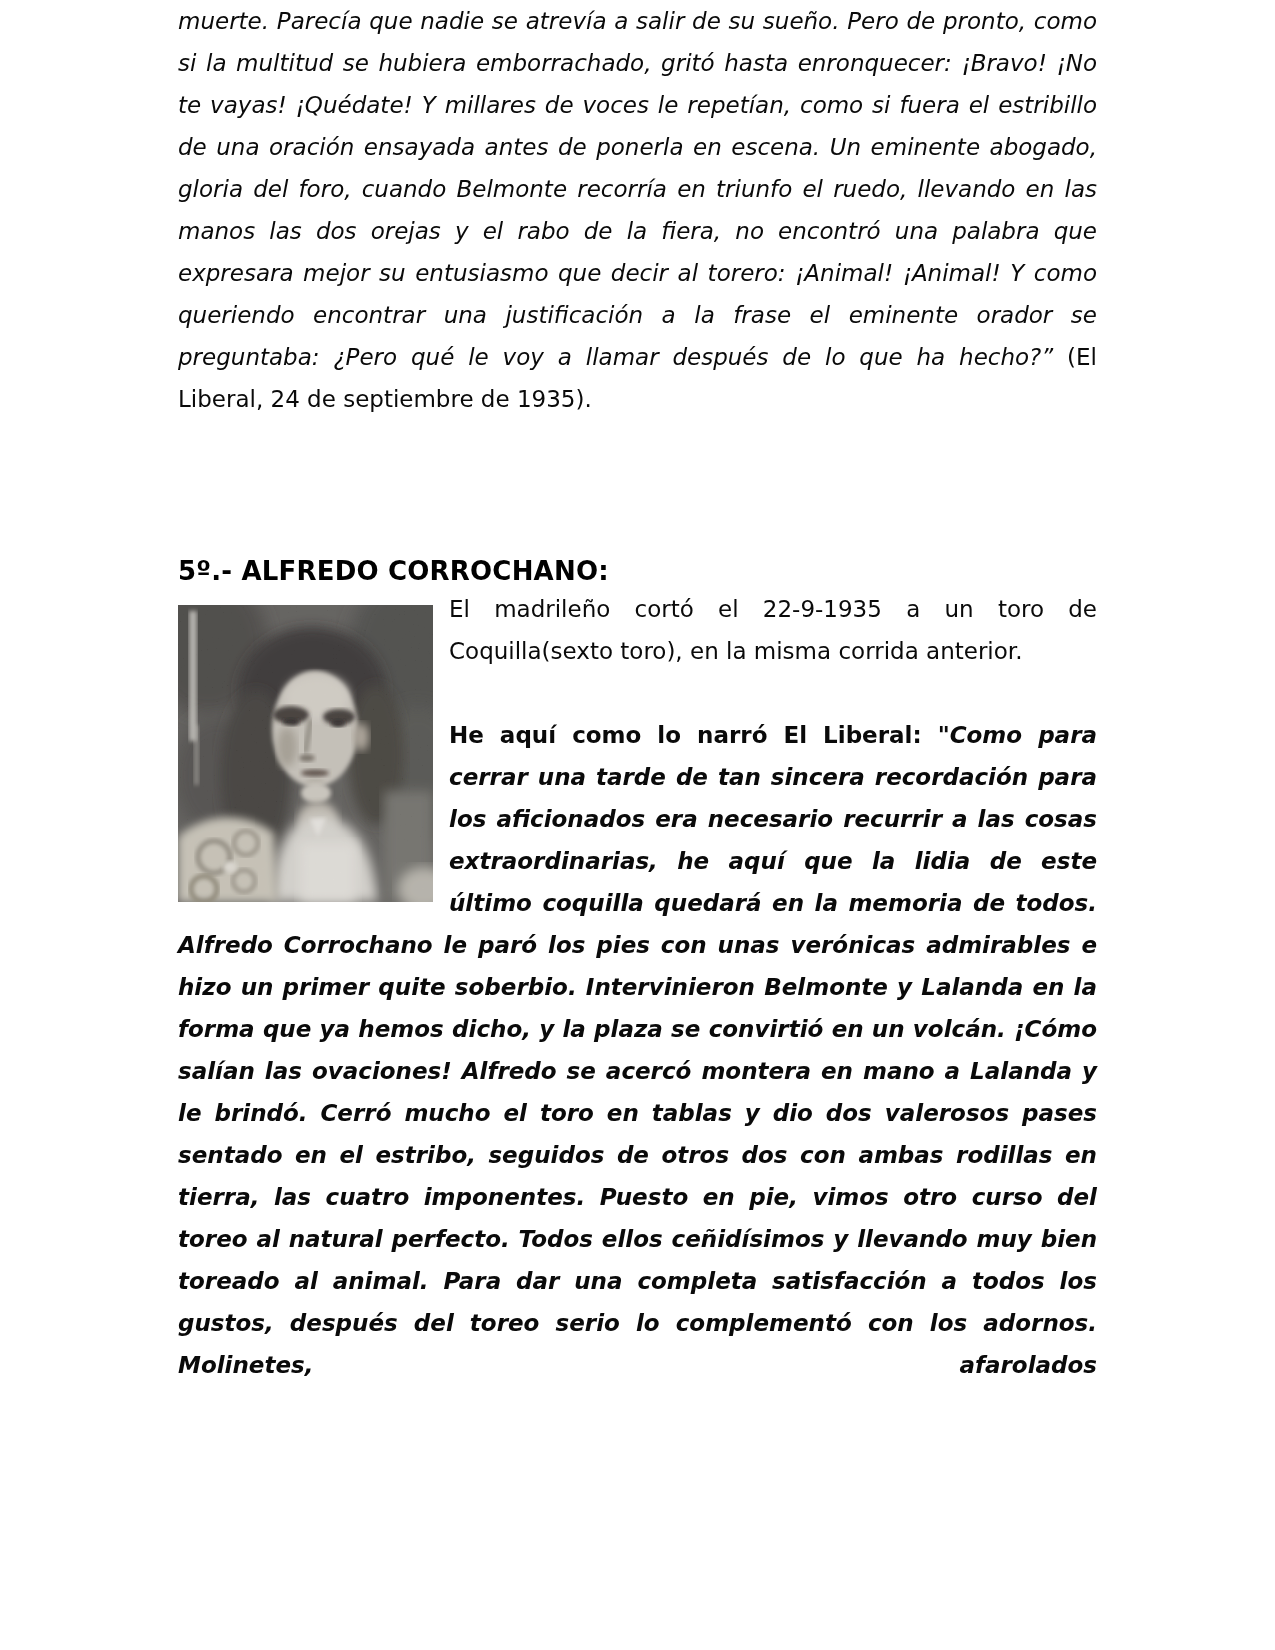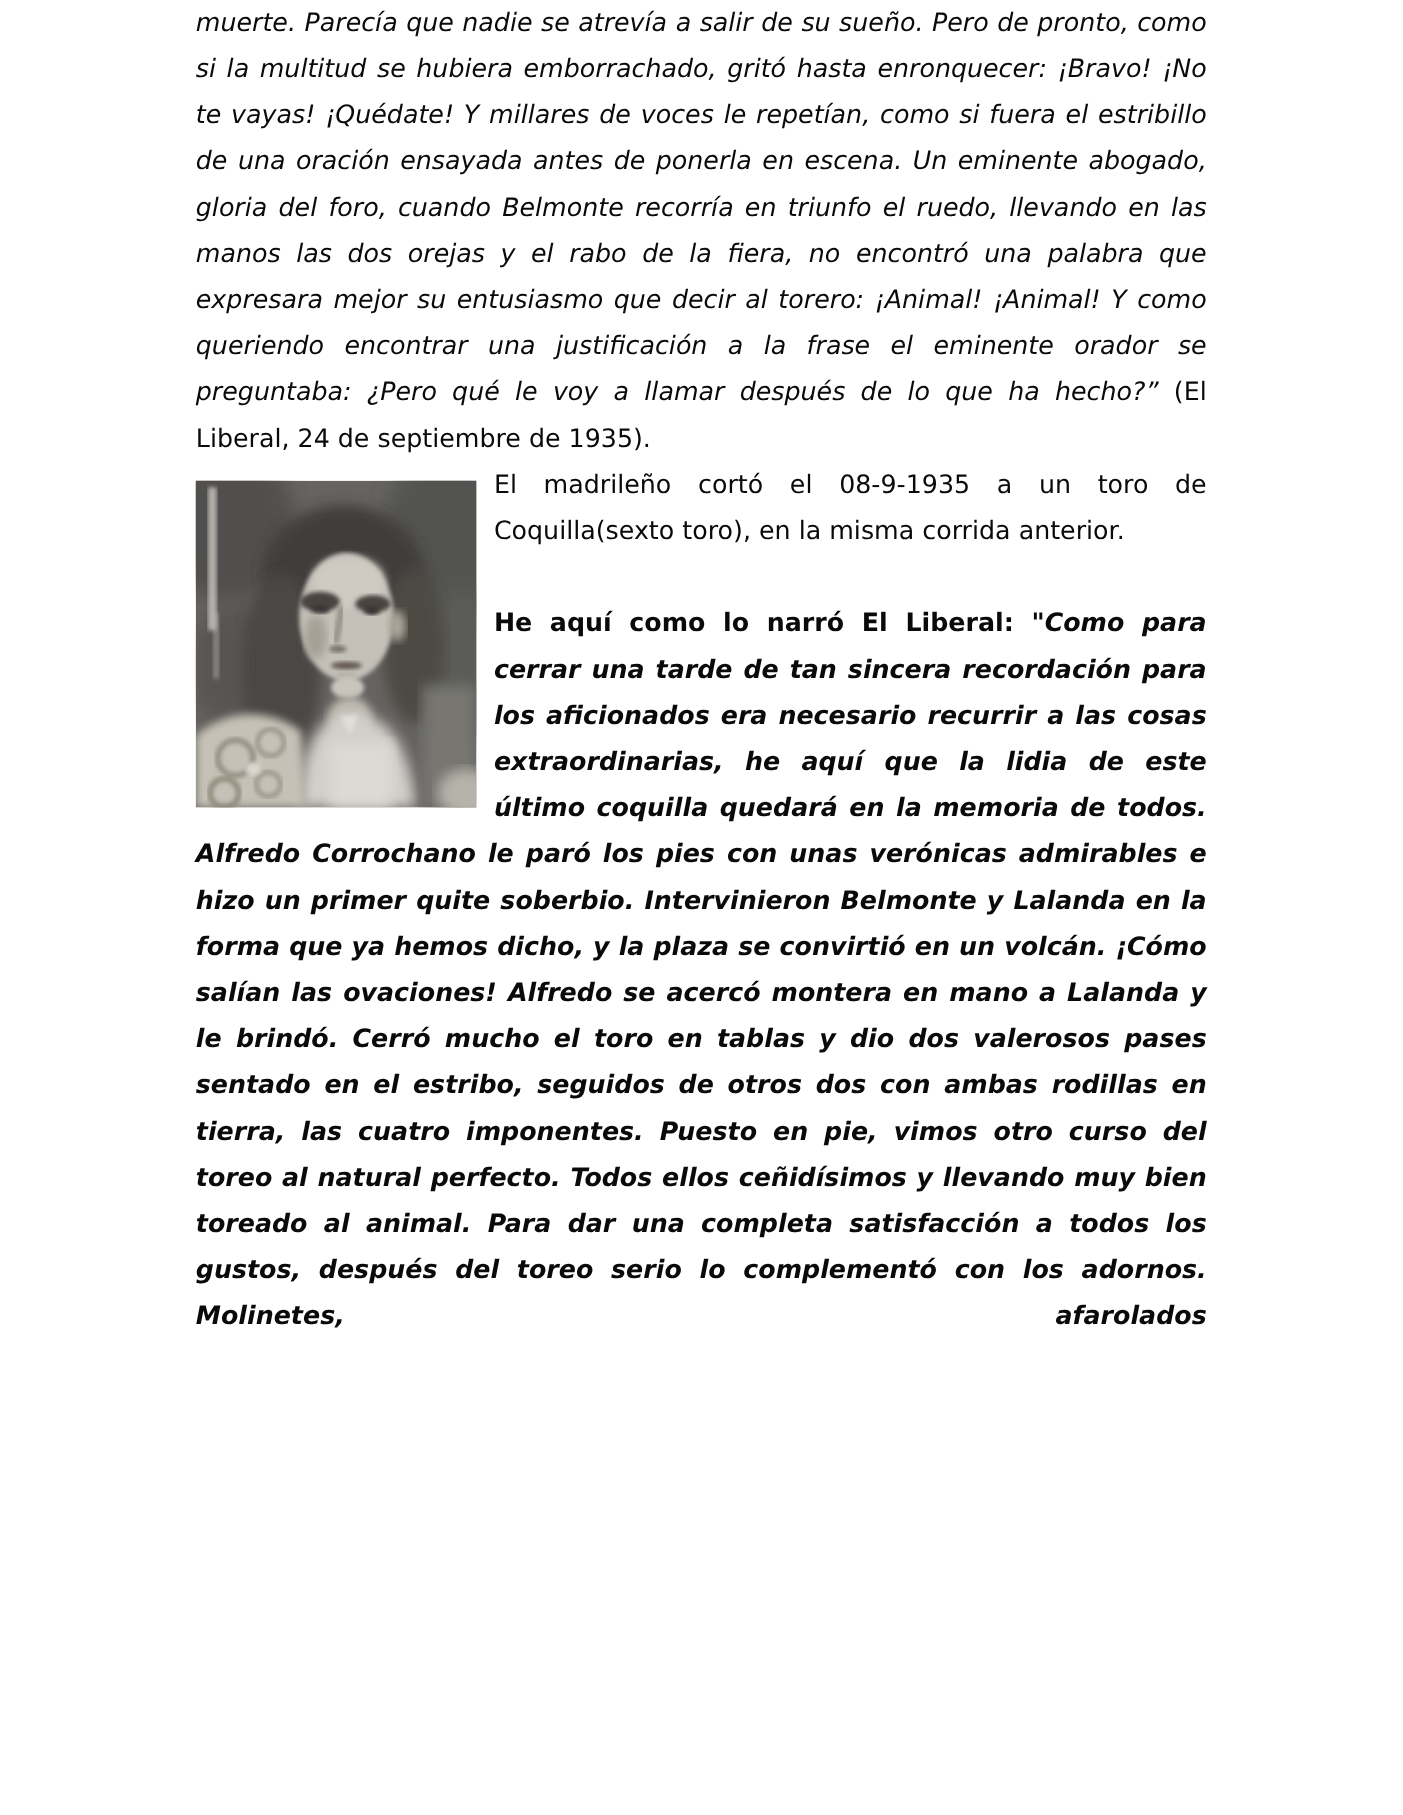--- a/index.html
+++ b/index.html
@@ -42,20 +42,21 @@
   }
   .portrait-float svg{display:block;width:255px;height:297px;}
 </style>
 </head>
 <body>
 
 <div class="page">
 
   <p class="body-text opening"><span class="it">muerte. Parecía que nadie se atrevía a salir de su sueño. Pero de pronto, como si la multitud se hubiera emborrachado, gritó hasta enronquecer: ¡Bravo! ¡No te vayas! ¡Quédate! Y millares de voces le repetían, como si fuera el estribillo de una oración ensayada antes de ponerla en escena. Un eminente abogado, gloria del foro, cuando Belmonte recorría en triunfo el ruedo, llevando en las manos las dos orejas y el rabo de la fiera, no encontró una palabra que expresara mejor su entusiasmo que decir al torero: ¡Animal! ¡Animal! Y como queriendo encontrar una justificación a la frase el eminente orador se preguntaba: ¿Pero qué le voy a llamar después de lo que ha hecho?”</span><span class="rm"> (El Liberal, 24 de septiembre de 1935).</span></p>
 
+  <h2 class="heading">5º.- ALFREDO CORROCHANO:</h2>
 
   <p class="body-text madrileno"><span class="portrait-float">
         <svg viewBox="0 0 255 297" xmlns="http://www.w3.org/2000/svg">
       <defs>
         <filter id="b2">
               <feGaussianBlur stdDeviation="2"></feGaussianBlur>
             </filter>
         <filter id="b4">
               <feGaussianBlur stdDeviation="4"></feGaussianBlur>
             </filter>
@@ -114,19 +115,19 @@
       <circle cx="68" cy="238" r="12" fill="none" stroke="#948d80" stroke-width="4" filter="url(#b2)"></circle>
       <circle cx="26" cy="284" r="13" fill="none" stroke="#89826f" stroke-width="5" filter="url(#b2)"></circle>
       <circle cx="66" cy="276" r="11" fill="none" stroke="#968f82" stroke-width="4" filter="url(#b2)"></circle>
       <ellipse cx="52" cy="262" rx="7" ry="6" fill="#e0dcd3" filter="url(#b2)"></ellipse>
 
       <rect x="206" y="186" width="49" height="111" fill="#6b6964" filter="url(#b6)"></rect>
       <ellipse cx="246" cy="284" rx="26" ry="22" fill="#b6b2a9" filter="url(#b6)"></ellipse>
 
       <rect x="0" y="0" width="255" height="297" filter="url(#noise)" opacity="0.16"></rect>
     </svg>
-      </span><span class="rm">El madrileño cortó el 08-9-1935 a un toro de Coquilla(sexto toro), en la misma corrida anterior.</span></p>
+      </span><span class="rm">El madrileño cortó el 22-9-1935 a un toro de Coquilla(sexto toro), en la misma corrida anterior.</span></p>
 
   <p class="body-text spacer-line"></p>
 
   <p class="body-text narration"><span class="rm">He aquí como lo narró El Liberal: </span><span class="it">"Como para cerrar una tarde de tan sincera recordación para los aficionados era necesario recurrir a las cosas extraordinarias, he aquí que la lidia de este último coquilla quedará en la memoria de todos. Alfredo Corrochano le paró los pies con unas verónicas admirables e hizo un primer quite soberbio. Intervinieron Belmonte y Lalanda en la forma que ya hemos dicho, y la plaza se convirtió en un volcán. ¡Cómo salían las ovaciones! Alfredo se acercó montera en mano a Lalanda y le brindó. Cerró mucho el toro en tablas y dio dos valerosos pases sentado en el estribo, seguidos de otros dos con ambas rodillas en tierra, las cuatro imponentes. Puesto en pie, vimos otro curso del toreo al natural perfecto. Todos ellos ceñidísimos y llevando muy bien toreado al animal. Para dar una completa satisfacción a todos los gustos, después del toreo serio lo complementó con los adornos. Molinetes, afarolados</span></p>
 
 </div>
 
 </body></html>

